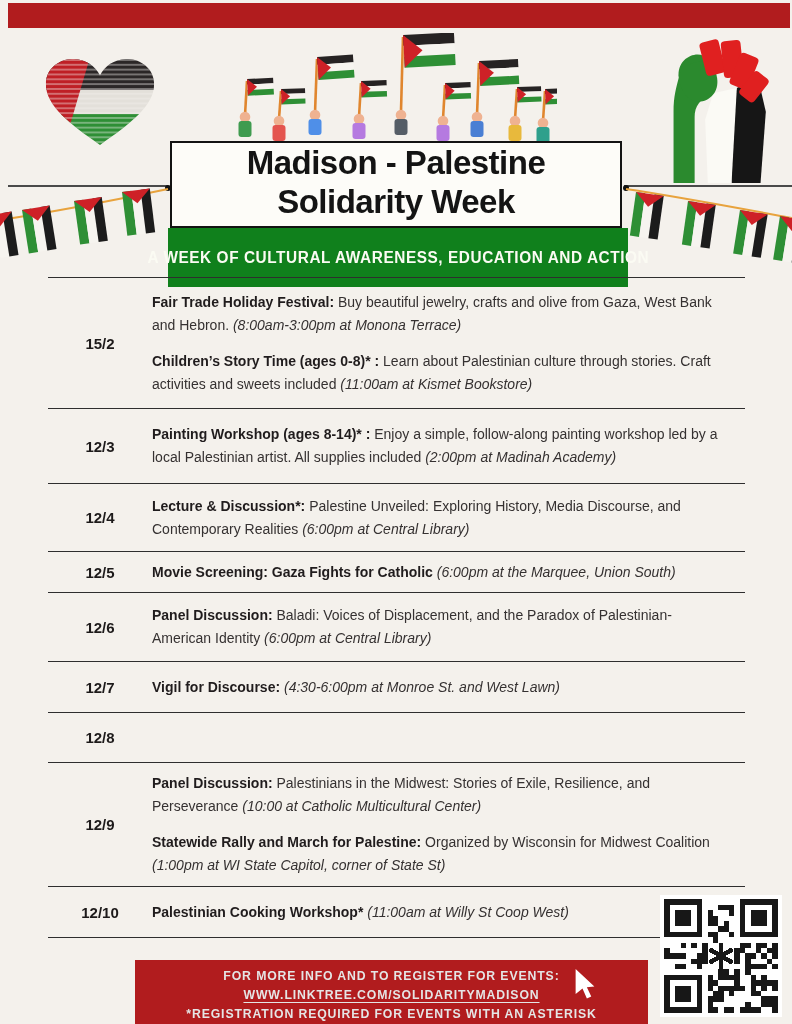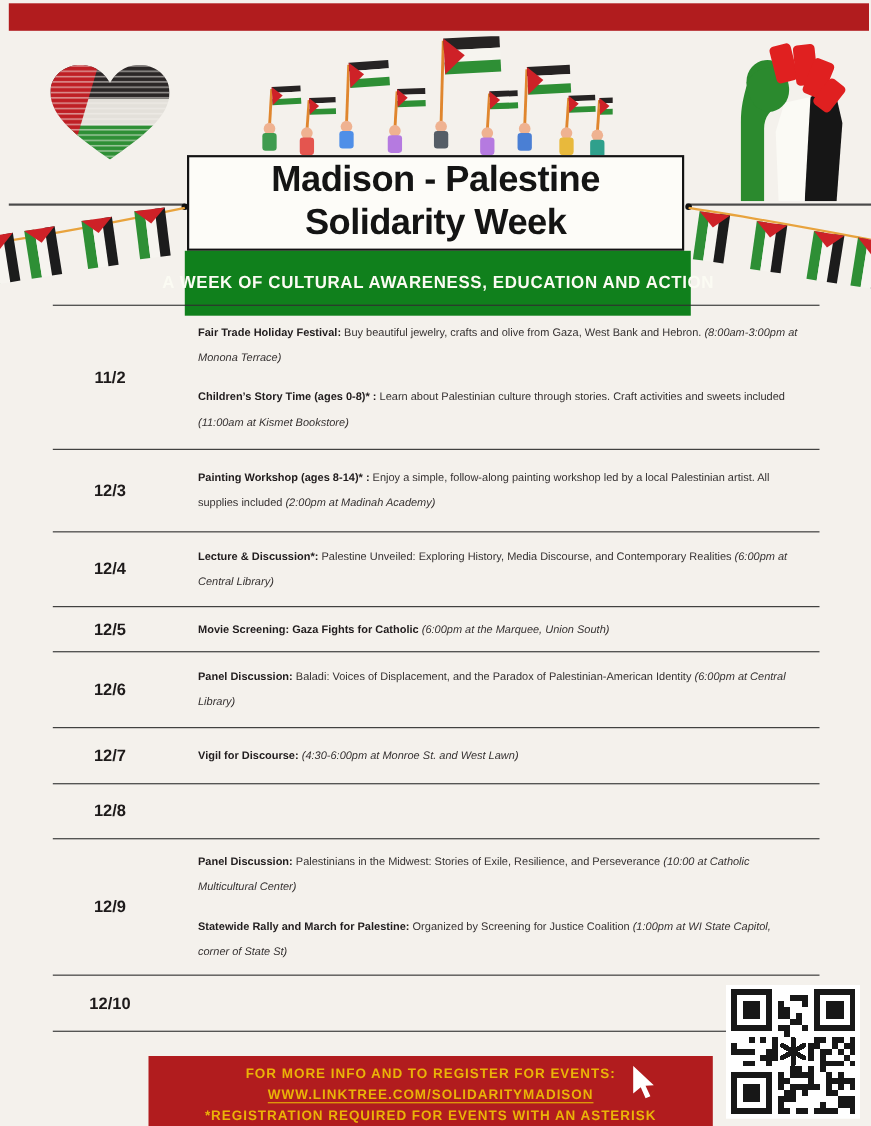--- a/index.html
+++ b/index.html
@@ -26,27 +26,27 @@
   }
   .subtitle-box .s{color:#fbfbf3;font-weight:bold;font-size:16px;letter-spacing:0.6px;transform:scaleX(0.96);white-space:nowrap;}
   
   .schedule{position:absolute;left:48px;top:277px;width:697px;}
   .row{display:flex;align-items:center;border-top:1px solid #2e2e2e;box-sizing:border-box;}
   .row.last{border-bottom:1px solid #2e2e2e;}
   .r1{height:131px}.r2{height:75px}.r3{height:68px}.r4{height:41px}.r5{height:69px}
   .r6{height:51px}.r7{height:50px}.r8{height:124px}.r9{height:52px}
   .date{width:104px;flex:0 0 104px;text-align:center;font-weight:bold;font-size:15px;color:#1d1a1a;}
   .events{flex:1;display:flex;flex-direction:column;gap:13px;padding-right:18px;}
-  .event{font-size:10px;line-height:23px;color:#353131;margin-left:28px;}
+  .event{font-size:14px;line-height:23px;color:#353131;}
   .event .t{font-weight:bold;color:#201c1d;}
   .event .i{font-style:italic;}
   
   .footer-box{
     position:absolute;left:135px;top:960px;width:513px;height:64px;background:#b11c1e;z-index:5;
-    text-align:center;color:#eab308;padding-top:7px;box-sizing:border-box;
+    text-align:center;color:#e5e5e5;padding-top:7px;box-sizing:border-box;
   }
   .footer-box .f{font-weight:bold;font-size:12.5px;line-height:19px;letter-spacing:0.9px;transform:scaleX(0.98);}
   .footer-box .link{text-decoration:underline;text-underline-offset:3px;cursor:pointer;}
   .cursor-icon{position:absolute;left:572px;top:969px;z-index:6;}
   .qr{position:absolute;left:660px;top:895px;z-index:6;}
 </style>
 </head>
 <body>
 
 <div class="page">
@@ -168,21 +168,21 @@
     <div class="t">Madison - Palestine</div>
     <div class="t">Solidarity Week</div>
   </div>
   <div class="subtitle-box">
     <div class="s">A WEEK OF CULTURAL AWARENESS, EDUCATION AND ACTION</div>
   </div>
 
   <div class="schedule">
 
     <div class="row r1">
-      <div class="date">11/2</div>
+      <div class="date">15/2</div>
       <div class="events">
         <div class="event"><span class="t">Fair Trade Holiday Festival:</span><span class="d"> Buy beautiful jewelry, crafts and olive from Gaza, West Bank and Hebron. </span><span class="i">(8:00am-3:00pm at Monona Terrace)</span></div>
         <div class="event"><span class="t">Children’s Story Time (ages 0-8)* :</span><span class="d"> Learn about Palestinian culture through stories. Craft activities and sweets included </span><span class="i">(11:00am at Kismet Bookstore)</span></div>
       </div>
     </div>
 
     <div class="row r2">
       <div class="date">12/3</div>
       <div class="events">
         <div class="event"><span class="t">Painting Workshop (ages 8-14)* :</span><span class="d"> Enjoy a simple, follow-along painting workshop led by a local Palestinian artist. All supplies included </span><span class="i">(2:00pm at Madinah Academy)</span></div>
@@ -218,26 +218,29 @@
     </div>
 
     <div class="row r7">
       <div class="date">12/8</div>
     </div>
 
     <div class="row r8">
       <div class="date">12/9</div>
       <div class="events">
         <div class="event"><span class="t">Panel Discussion:</span><span class="d"> Palestinians in the Midwest: Stories of Exile, Resilience, and Perseverance </span><span class="i">(10:00 at Catholic Multicultural Center)</span></div>
-        <div class="event"><span class="t">Statewide Rally and March for Palestine:</span><span class="d"> Organized by Screening for Justice Coalition </span><span class="i">(1:00pm at WI State Capitol, corner of State St)</span></div>
+        <div class="event"><span class="t">Statewide Rally and March for Palestine:</span><span class="d"> Organized by Wisconsin for Midwest Coalition </span><span class="i">(1:00pm at WI State Capitol, corner of State St)</span></div>
       </div>
     </div>
 
     <div class="row r9 last">
       <div class="date">12/10</div>
+      <div class="events">
+        <div class="event"><span class="t">Palestinian Cooking Workshop*</span><span class="d"> </span><span class="i">(11:00am at Willy St Coop West)</span></div>
+      </div>
     </div>
 
   </div>
 
   <div class="footer-box">
     <div class="f">FOR MORE INFO AND TO REGISTER FOR EVENTS:</div>
     <div class="f link">WWW.LINKTREE.COM/SOLIDARITYMADISON</div>
     <div class="f">*REGISTRATION REQUIRED FOR EVENTS WITH AN ASTERISK</div>
   </div>
 

